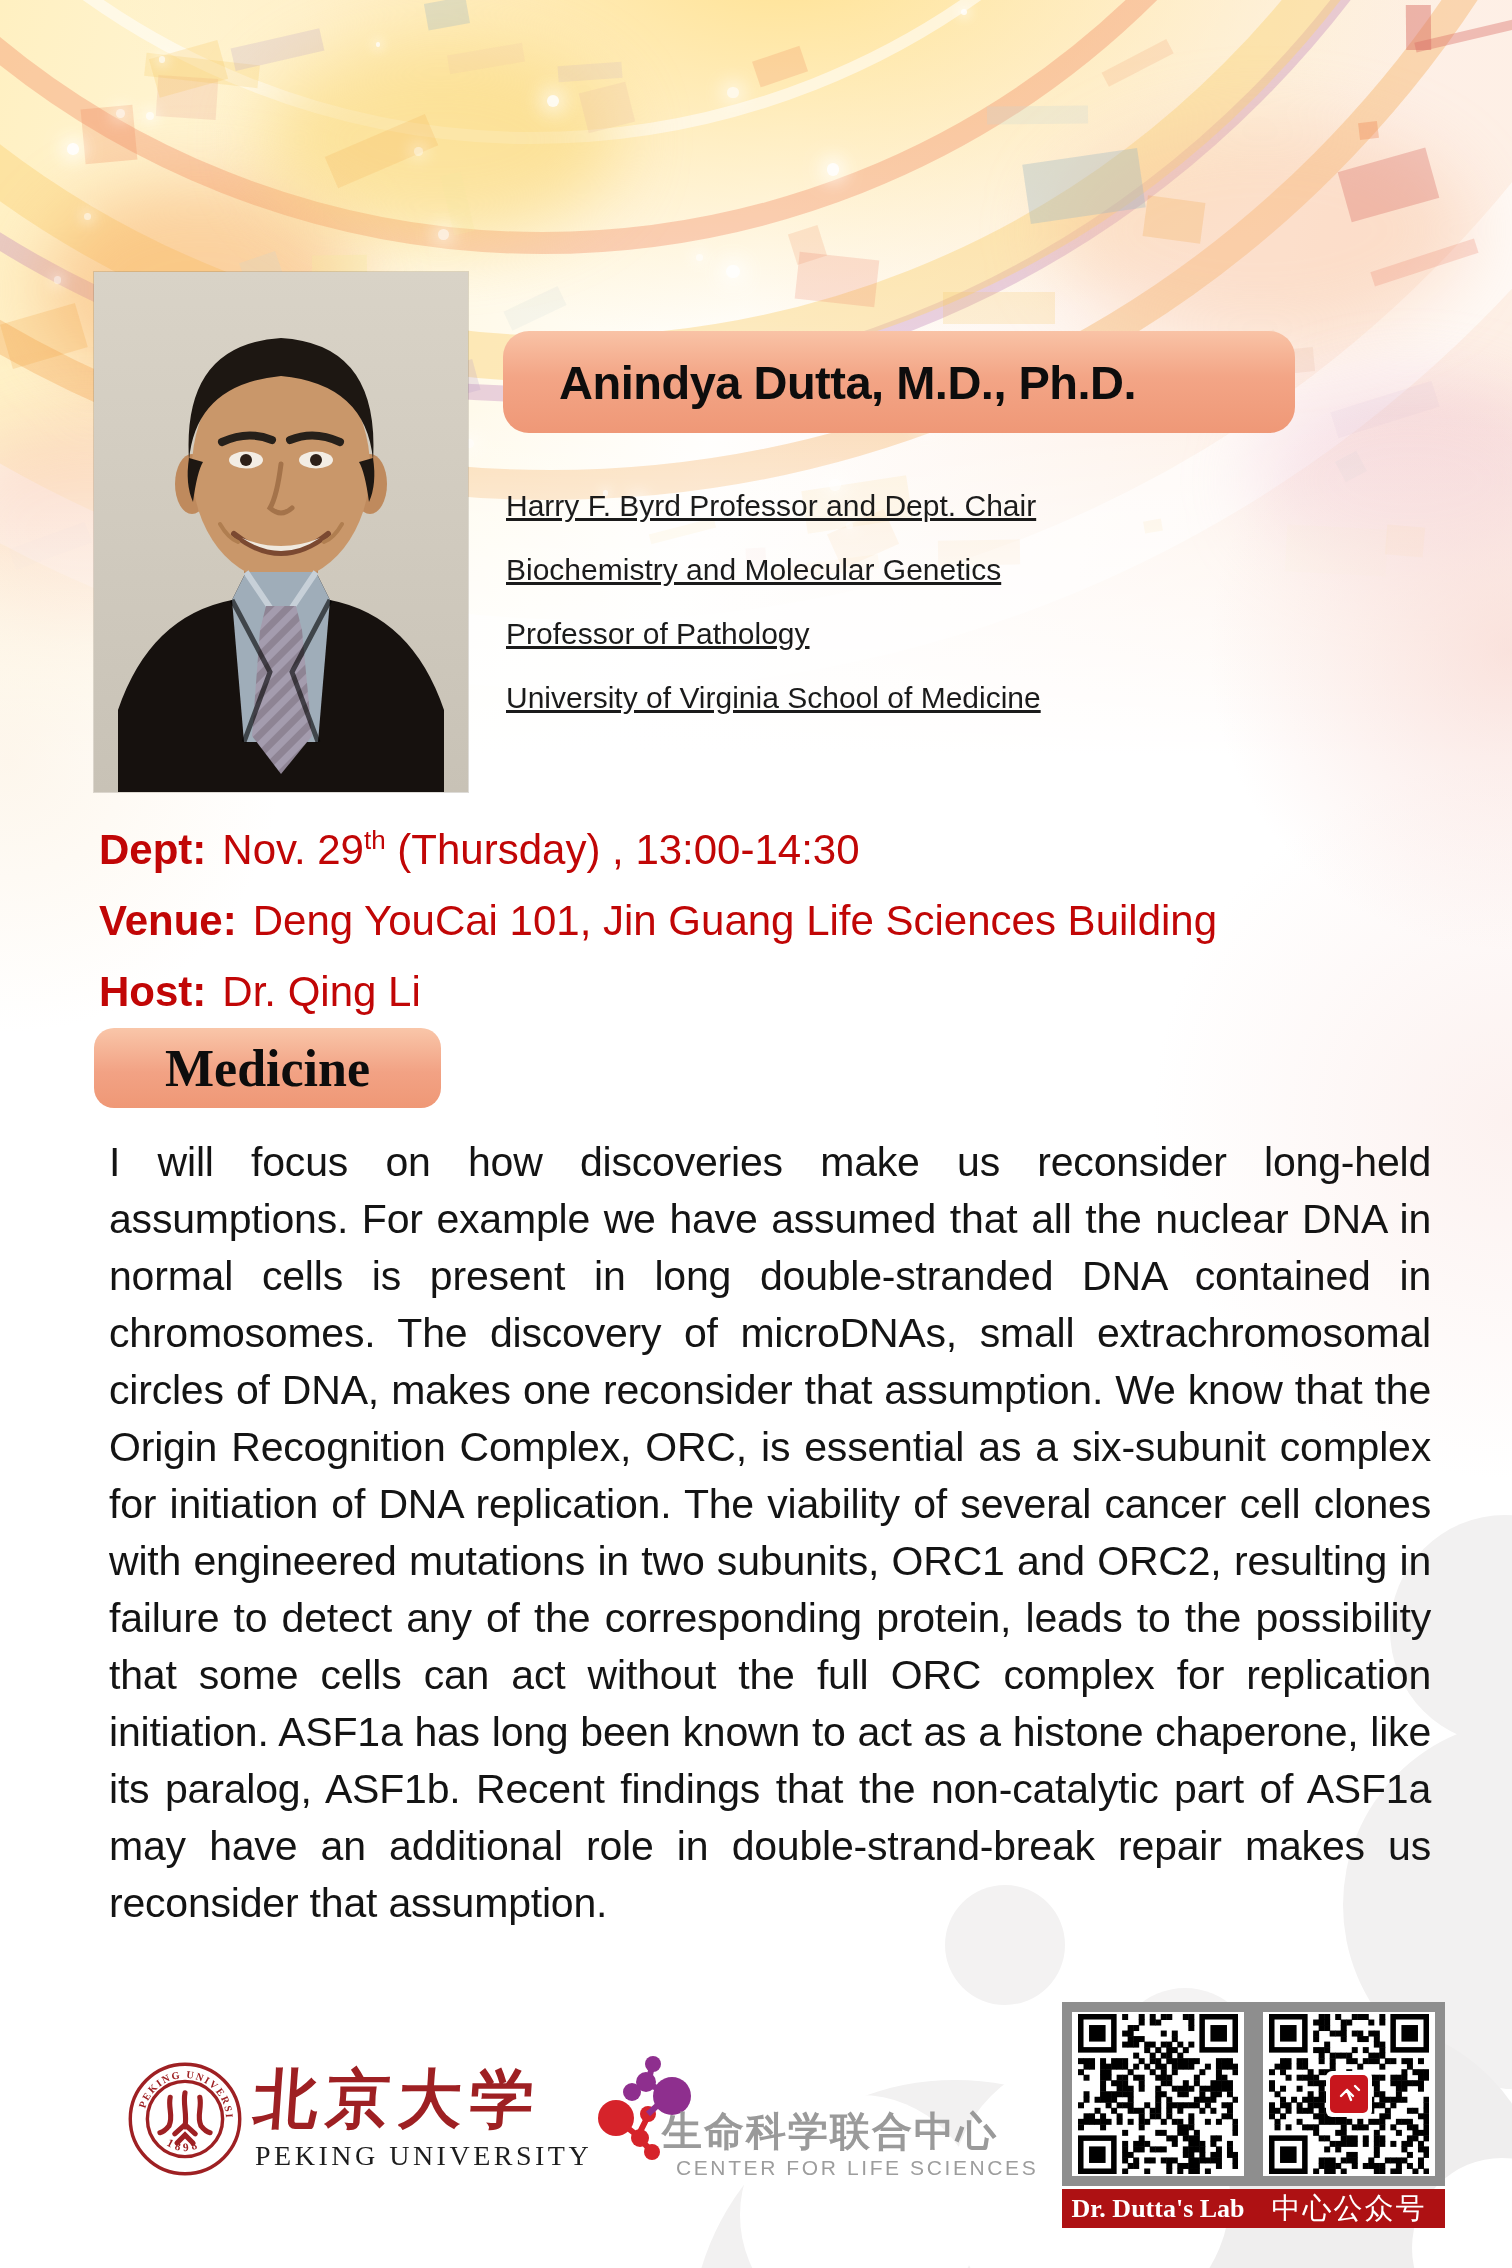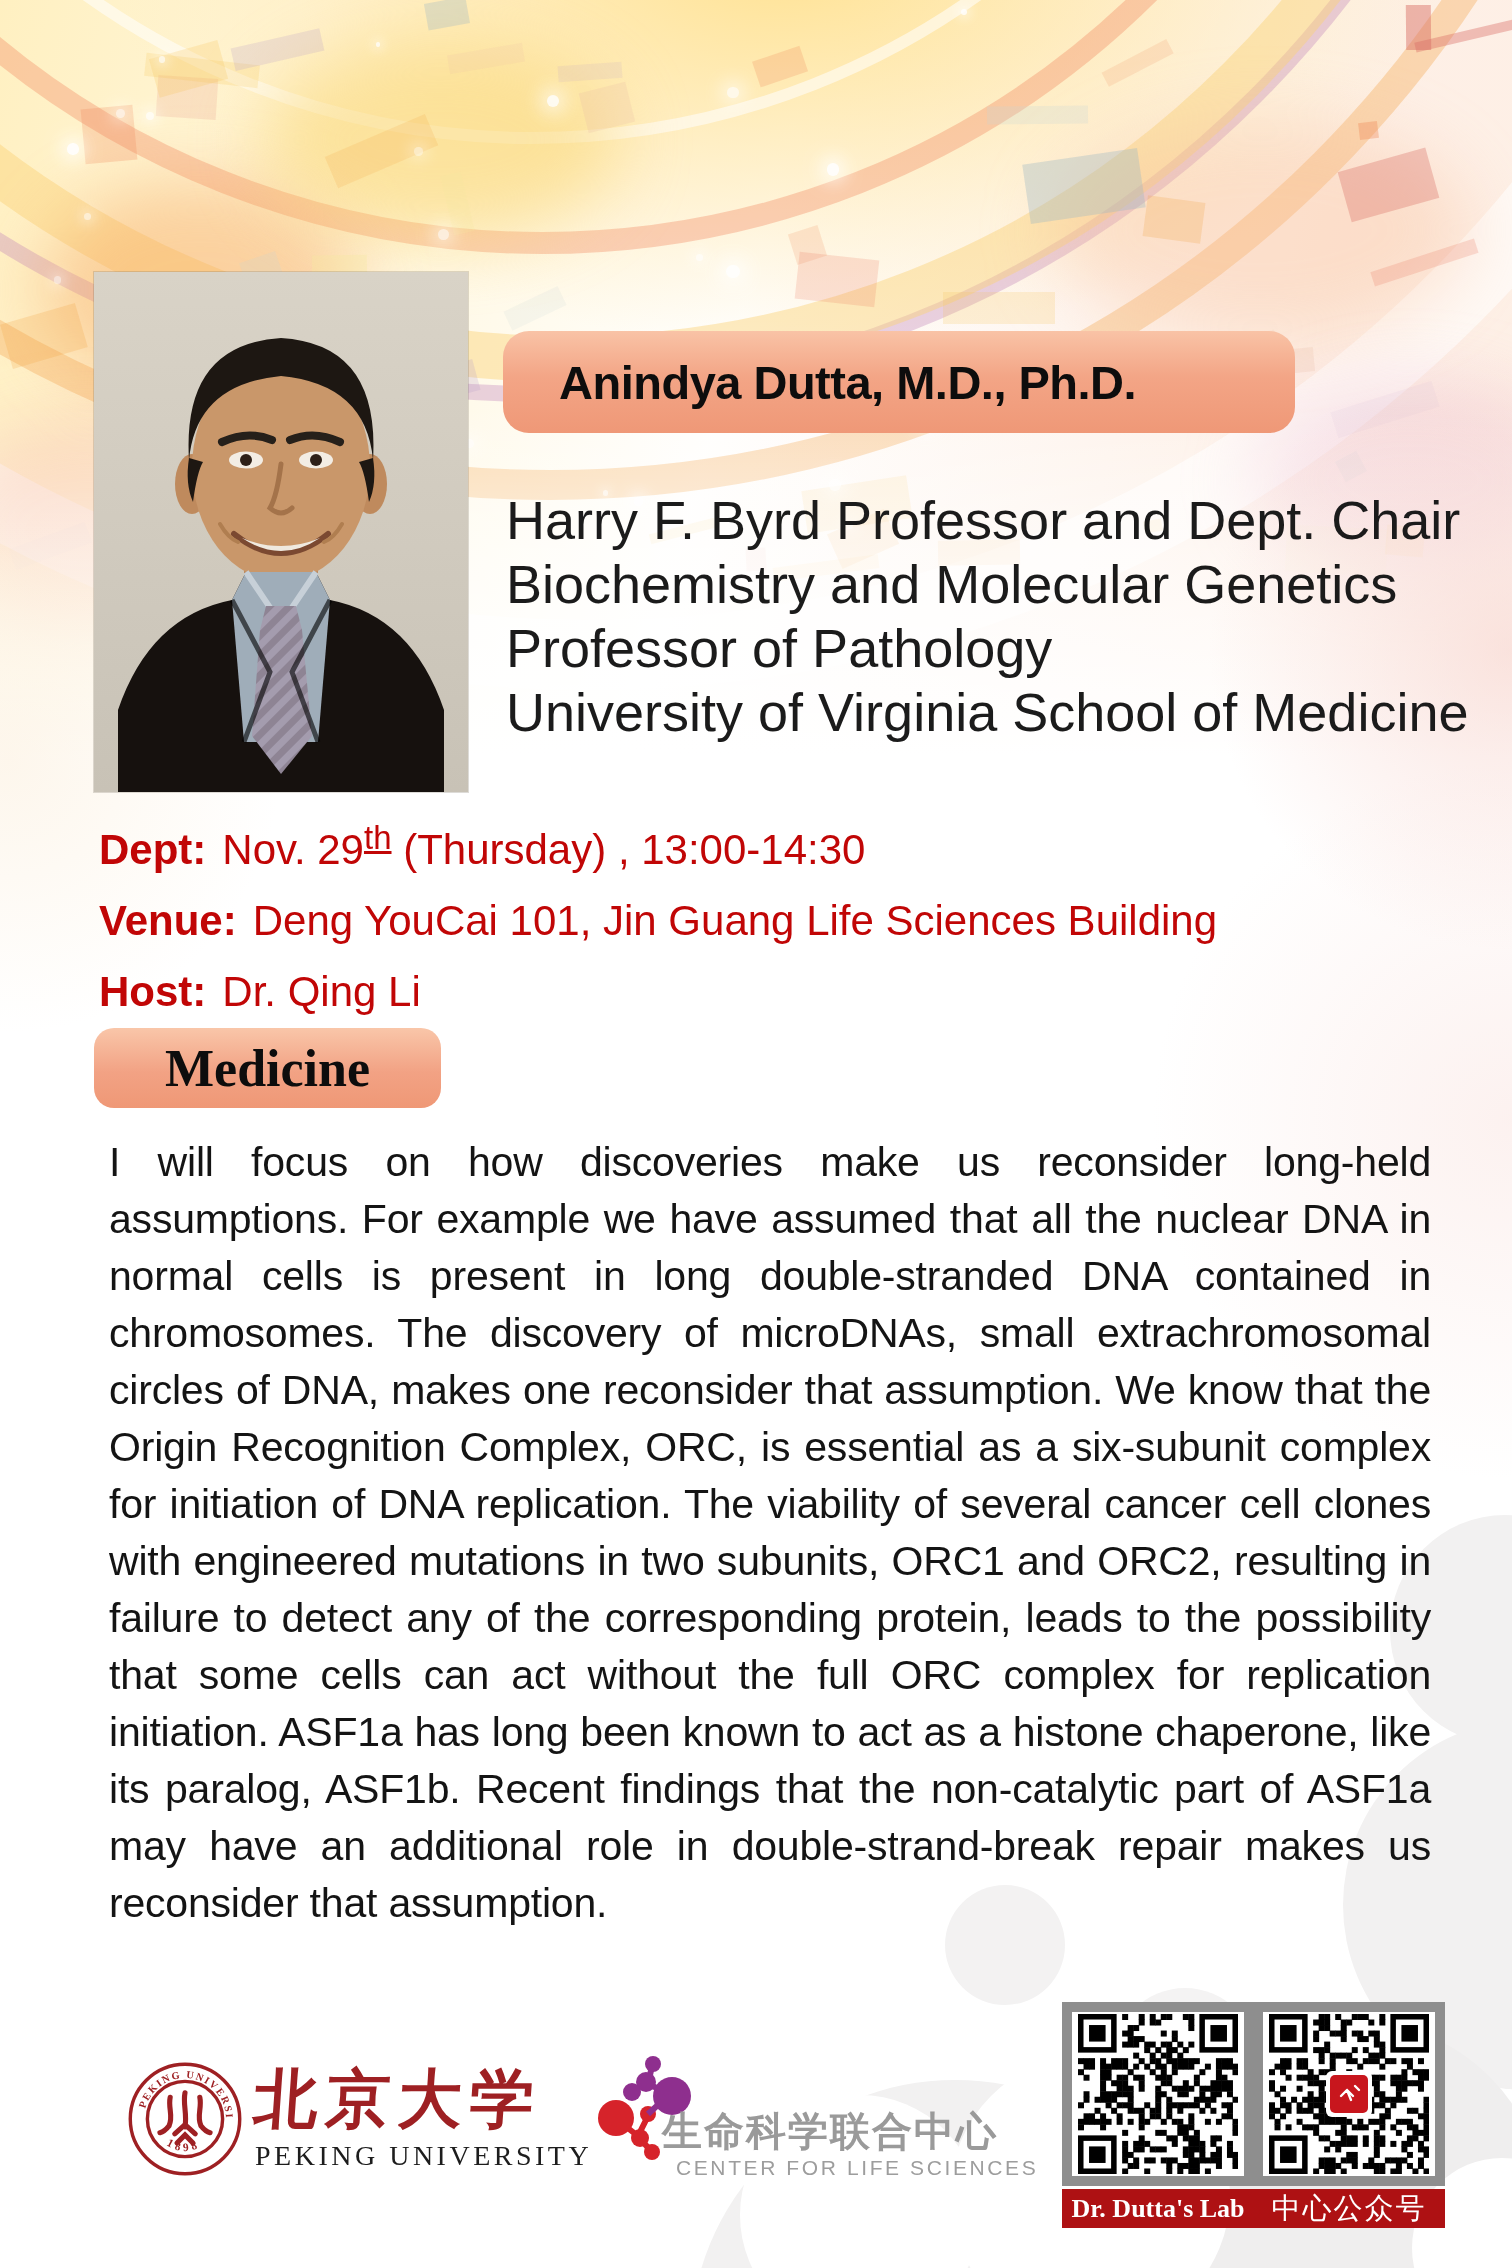--- a/index.html
+++ b/index.html
@@ -46,28 +46,28 @@
     box-shadow:0 0 0 1px rgba(120,110,95,.25);}
 
   
   .name-badge{position:absolute;left:503px;top:331px;width:792px;height:102px;z-index:2;
     border-radius:26px;
     background:linear-gradient(180deg,#f9c3a6 0%,#f3a586 45%,#ef9877 100%);
     display:flex;align-items:center;}
   .name-badge span{padding-left:56px;font-size:47px;font-weight:bold;color:#0d0d0d;letter-spacing:-.5px;}
 
   
-  .affiliation{position:absolute;left:506px;top:488px;z-index:2;
-    font-size:54px;line-height:64px;color:#1b1b1b;}
+  .affiliation{position:absolute;left:506px;top:474px;z-index:2;
+    font-size:30px;line-height:64px;color:#1b1b1b;text-decoration:underline;}
 
   
   .details{position:absolute;left:99px;top:814px;z-index:2;
     color:#c10606;font-size:42px;line-height:71px;}
   .details .dlabel{font-weight:bold;margin-right:16px;}
-  .details sup{font-size:33px;vertical-align:super;line-height:0;text-decoration:underline;}
+  .details sup{font-size:26px;vertical-align:super;line-height:0;}
 
   
   .abstract-badge{position:absolute;left:94px;top:1028px;width:347px;height:80px;z-index:2;
     border-radius:20px;
     background:linear-gradient(180deg,#f9c6a9 0%,#f2a284 55%,#ef9876 100%);
     display:flex;align-items:center;justify-content:center;}
   .abstract-badge span{font-family:"Liberation Serif", serif;font-weight:bold;font-size:52px;color:#0d0d0d;}
   .abstract-text{position:absolute;left:99px;top:1124px;width:1322px;z-index:2;margin:10px;
     font-size:41px;line-height:57px;color:#141414;text-align:justify;letter-spacing:-.2px;}
 

